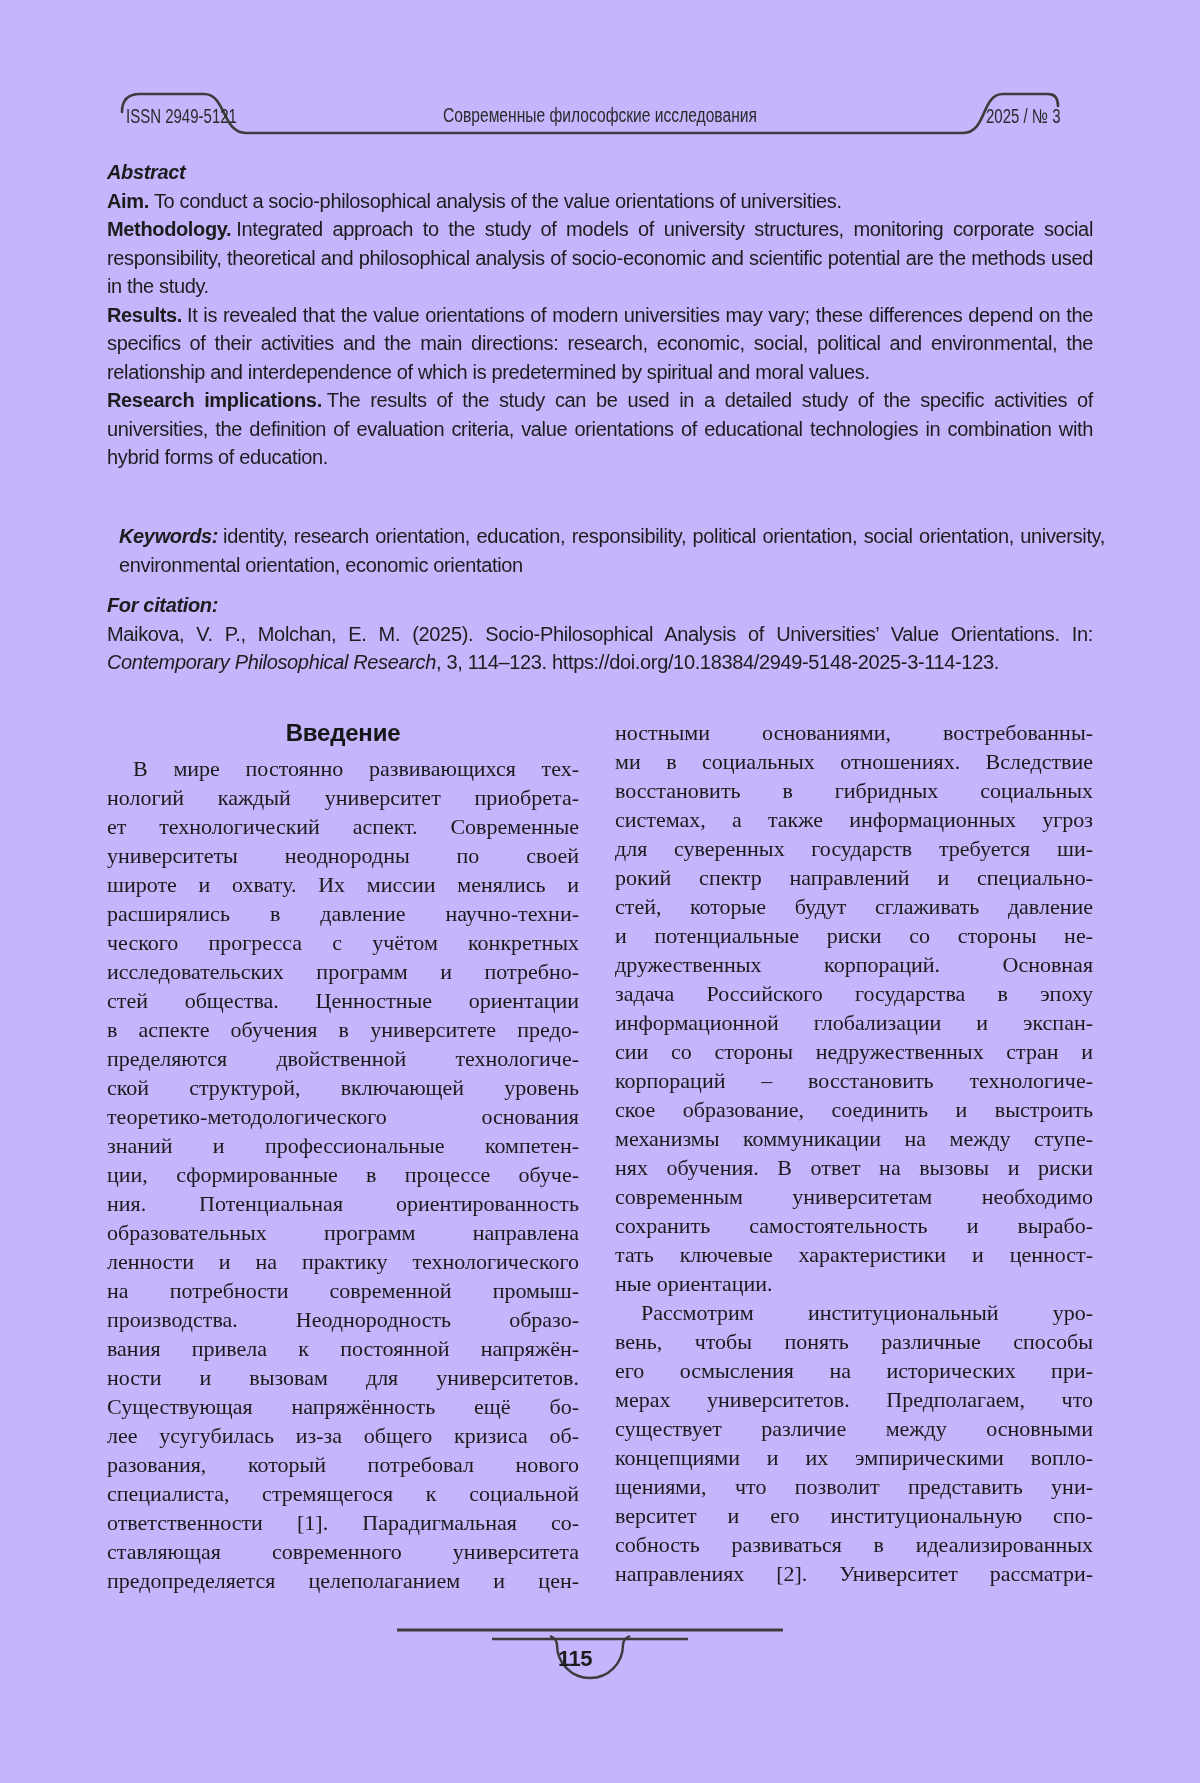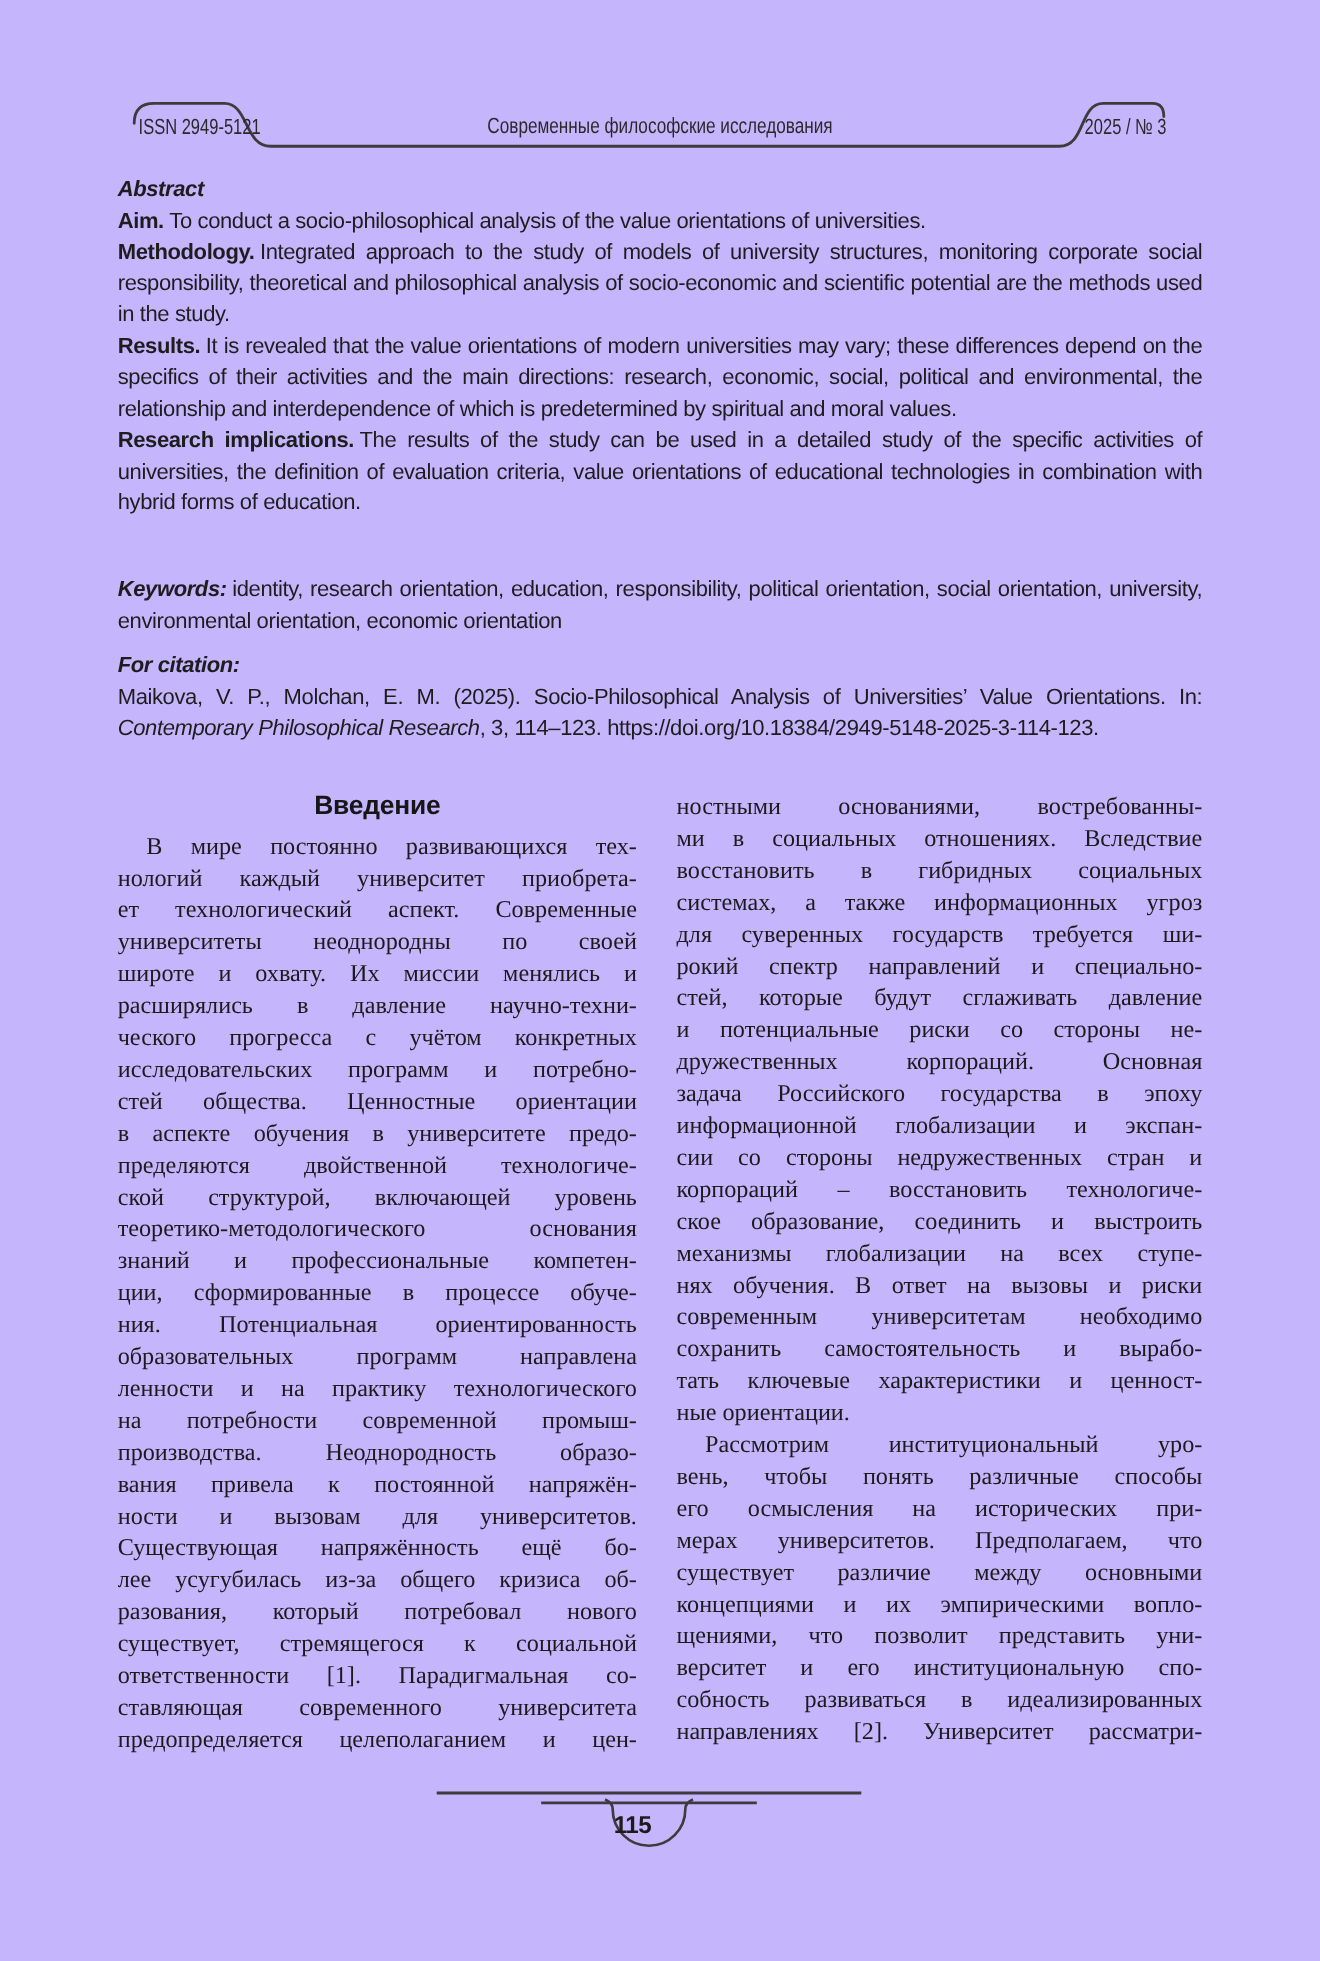--- a/index.html
+++ b/index.html
@@ -16,21 +16,21 @@
   #jtitle{left:0;top:105px;width:1200px;text-align:center;transform:scaleX(0.78);transform-origin:50% 50%;}
   #issue{left:986px;top:106px;transform:scaleX(0.75);transform-origin:0 50%;}
 
   
   .sansblock{position:absolute;left:107px;width:986px;font-family:"Liberation Sans",sans-serif;
              font-size:20px;line-height:28.5px;letter-spacing:-0.35px;text-align:justify;color:#1d1d1d;}
   .sansblock p{margin:0;}
   .bi{font-weight:bold;font-style:italic;}
   .lead{font-weight:bold;margin-right:5px;}
   #abstract{top:158px;}
-  #keywords{top:522px;}
+  #keywords{top:522px;margin-left:12px;}
   #citation{top:591px;}
   .ital{font-style:italic;}
 
   
   #columns{position:absolute;left:107px;top:718px;width:986px;height:900px;}
   .col{position:absolute;top:0;}
   #col-left{left:0;width:472px;}
   #col-right{left:508px;width:478px;}
   .intro-heading{height:36px;line-height:29px;text-align:center;font-family:"Liberation Sans",sans-serif;
                  font-weight:bold;font-size:24px;letter-spacing:-0.2px;color:#161616;}
@@ -96,21 +96,21 @@
           <div class="bline">ния. Потенциальная ориентированность</div>
           <div class="bline">образовательных программ направлена</div>
           <div class="bline">ленности и на практику технологического</div>
           <div class="bline">на потребности современной промыш-</div>
           <div class="bline">производства. Неоднородность образо-</div>
           <div class="bline">вания привела к постоянной напряжён-</div>
           <div class="bline">ности и вызовам для университетов.</div>
           <div class="bline">Существующая напряжённость ещё бо-</div>
           <div class="bline">лее усугубилась из-за общего кризиса об-</div>
           <div class="bline">разования, который потребовал нового</div>
-          <div class="bline">существует, стремящегося к социальной</div>
+          <div class="bline">специалиста, стремящегося к социальной</div>
           <div class="bline">ответственности [1]. Парадигмальная со-</div>
           <div class="bline">ставляющая современного университета</div>
           <div class="bline">предопределяется целеполаганием и цен-</div>
         </div>
     </div>
     <div id="col-right" class="col">
       <div id="col-right-lines">
           <div class="bline">ностными основаниями, востребованны-</div>
           <div class="bline">ми в социальных отношениях. Вследствие</div>
           <div class="bline">восстановить в гибридных социальных</div>
@@ -118,21 +118,21 @@
           <div class="bline">для суверенных государств требуется ши-</div>
           <div class="bline">рокий спектр направлений и специально-</div>
           <div class="bline">стей, которые будут сглаживать давление</div>
           <div class="bline">и потенциальные риски со стороны не-</div>
           <div class="bline">дружественных корпораций. Основная</div>
           <div class="bline">задача Российского государства в эпоху</div>
           <div class="bline">информационной глобализации и экспан-</div>
           <div class="bline">сии со стороны недружественных стран и</div>
           <div class="bline">корпораций – восстановить технологиче-</div>
           <div class="bline">ское образование, соединить и выстроить</div>
-          <div class="bline">механизмы глобализации на всех ступе-</div>
+          <div class="bline">механизмы коммуникации на между ступе-</div>
           <div class="bline">нях обучения. В ответ на вызовы и риски</div>
           <div class="bline">современным университетам необходимо</div>
           <div class="bline">сохранить самостоятельность и вырабо-</div>
           <div class="bline">тать ключевые характеристики и ценност-</div>
           <div class="bline pend">ные ориентации.</div>
           <div class="bline ind">Рассмотрим институциональный уро-</div>
           <div class="bline">вень, чтобы понять различные способы</div>
           <div class="bline">его осмысления на исторических при-</div>
           <div class="bline">мерах университетов. Предполагаем, что</div>
           <div class="bline">существует различие между основными</div>

